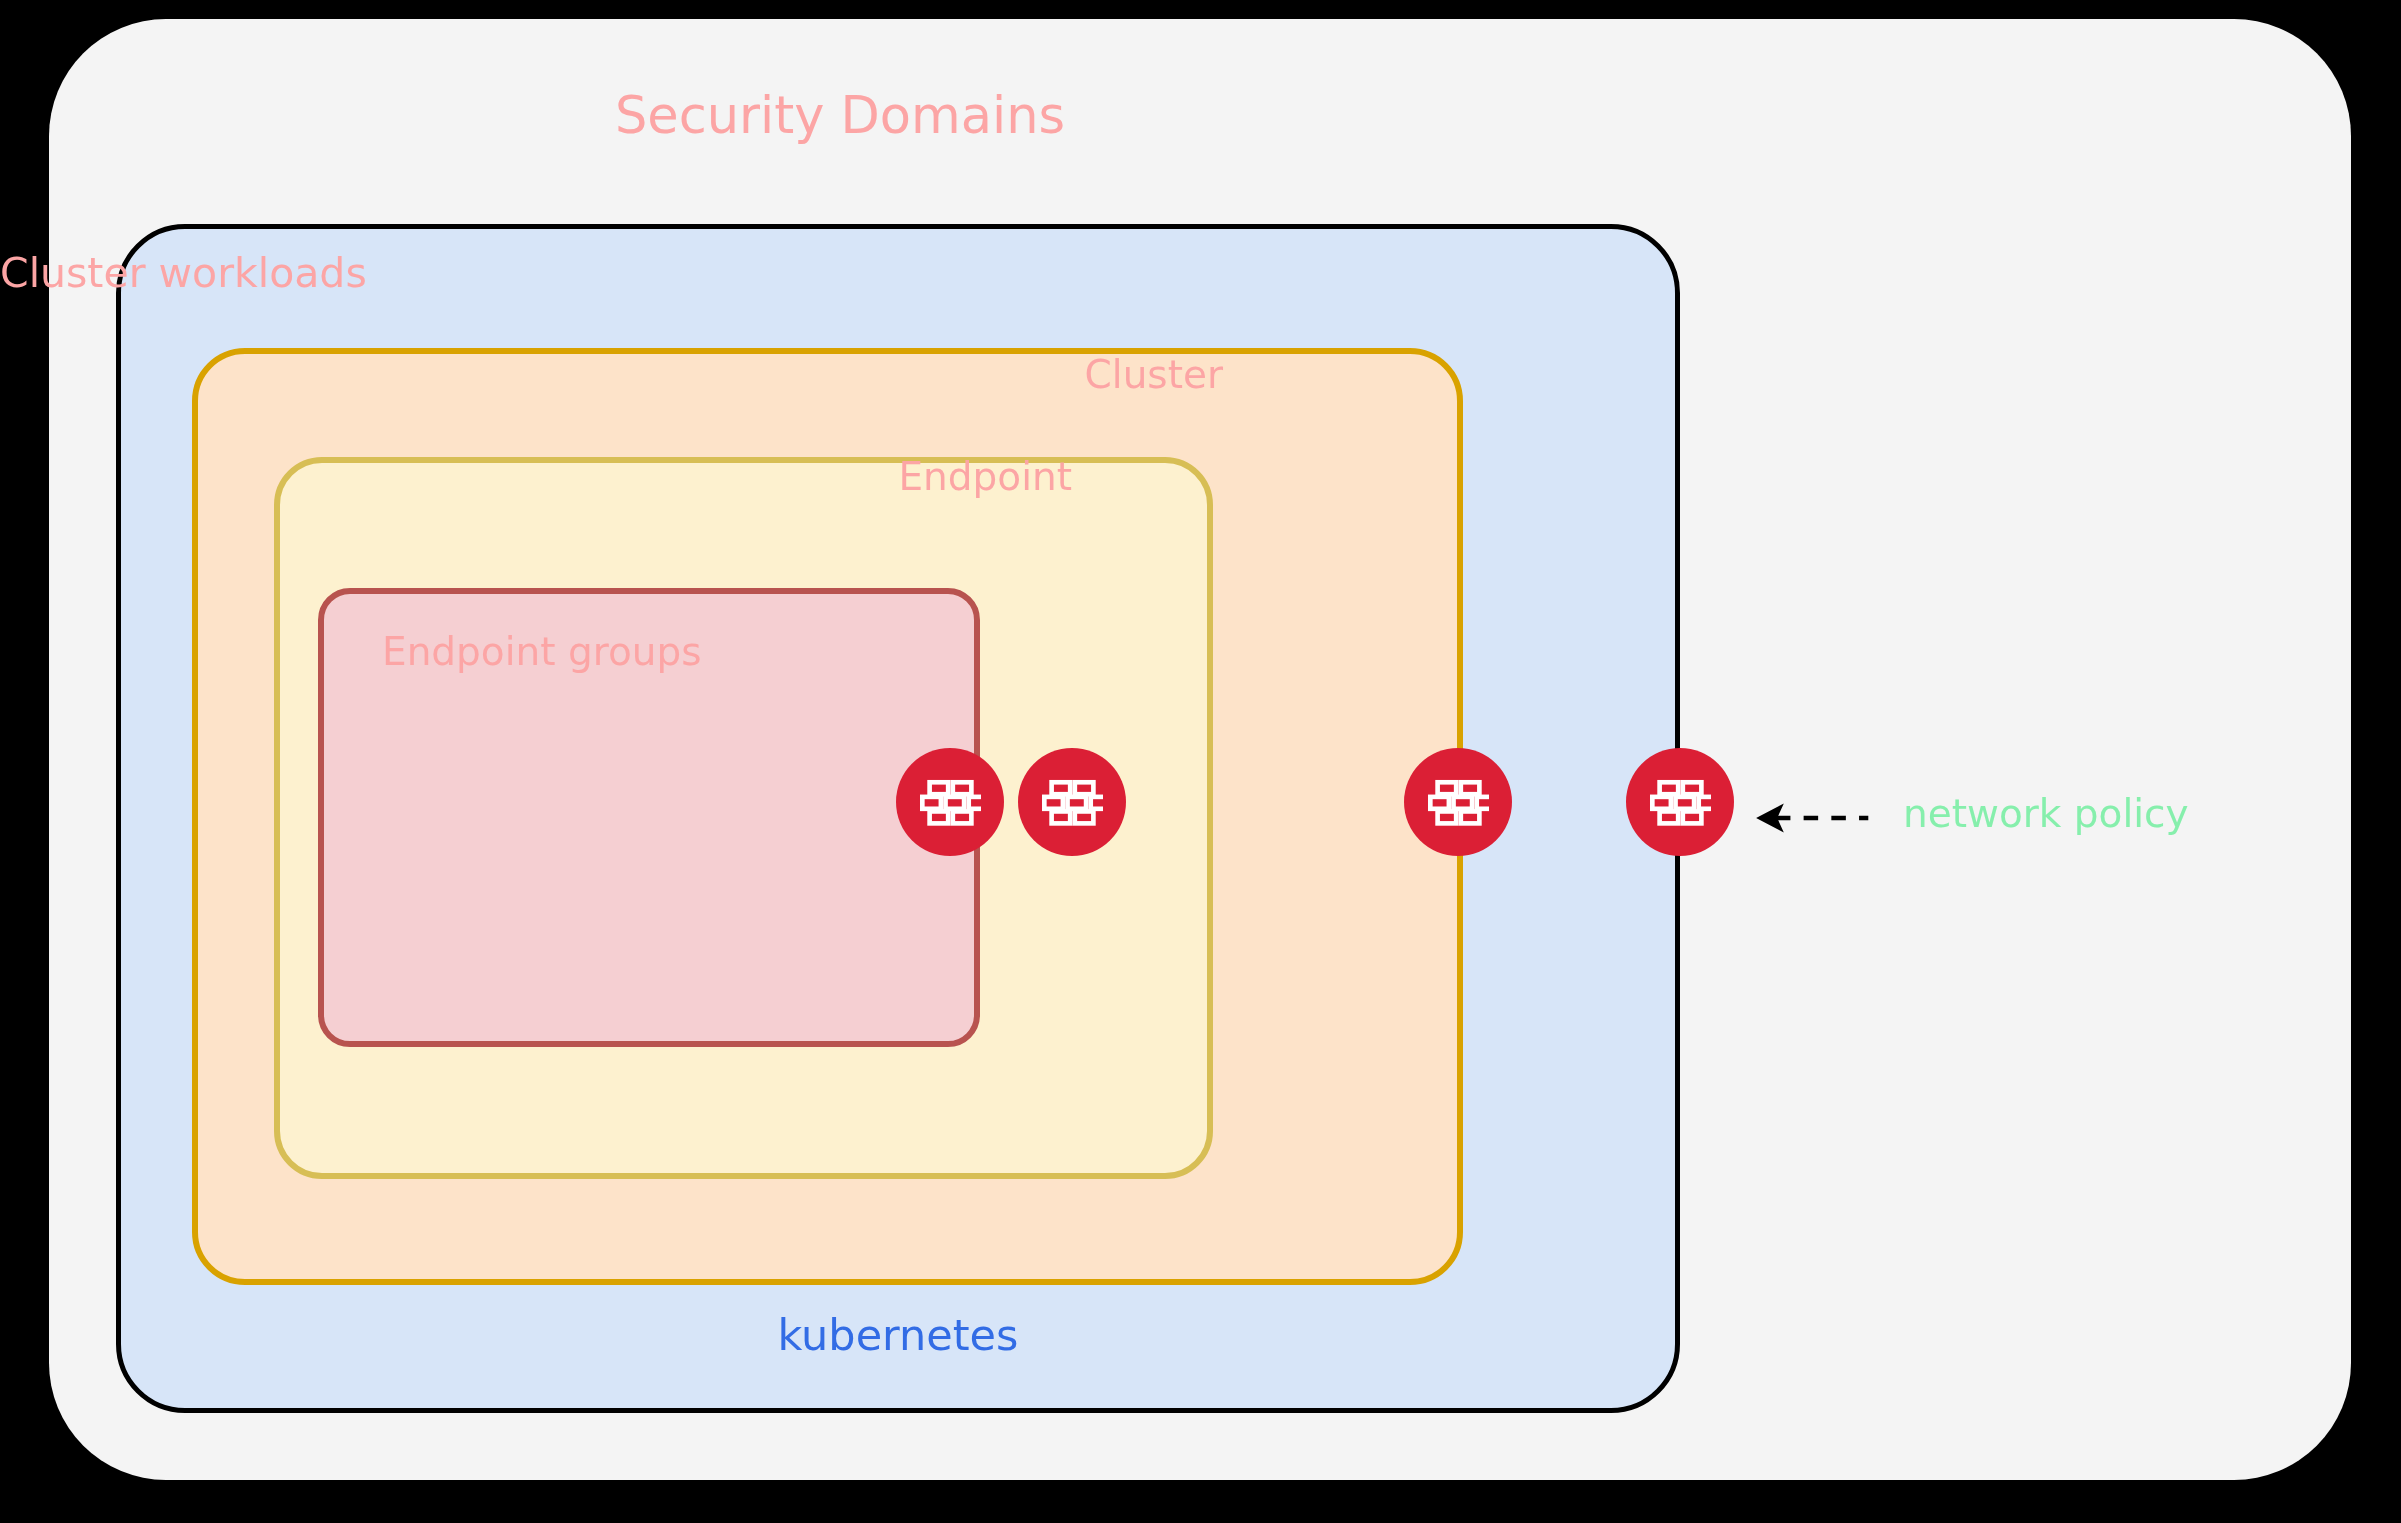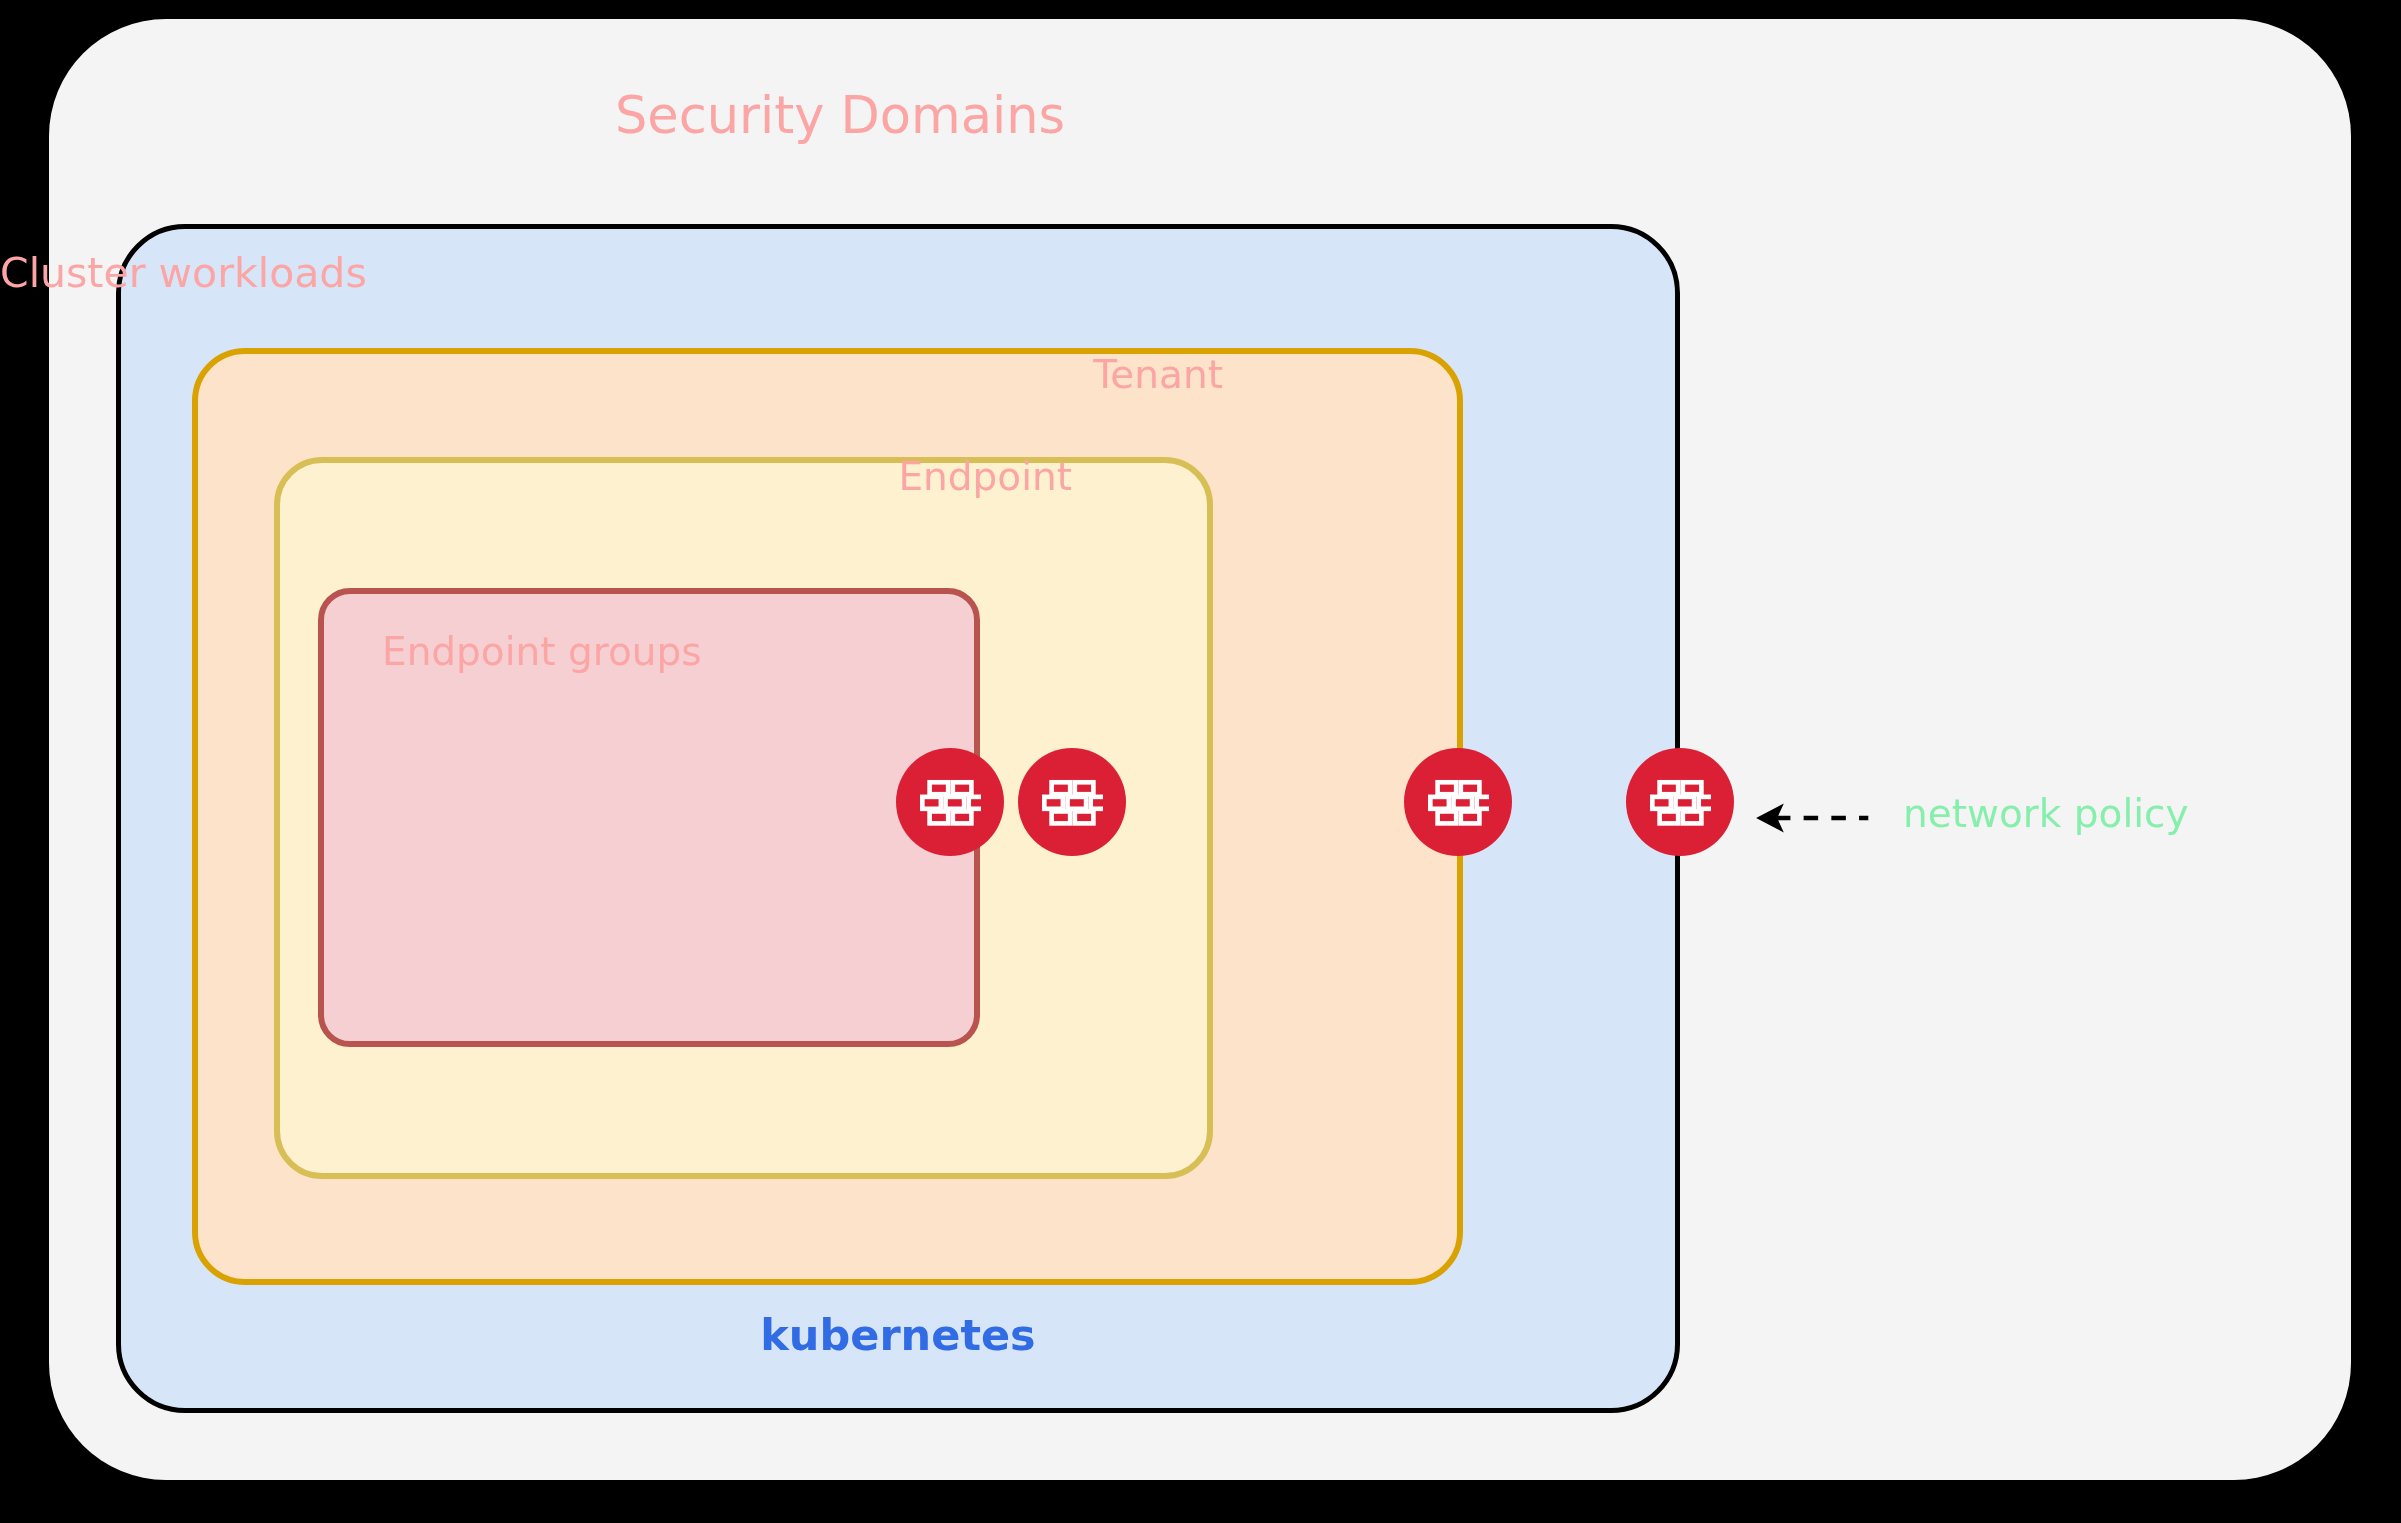--- a/index.html
+++ b/index.html
@@ -117,21 +117,21 @@
     left: 382px;
     top: 632px;
     font-size: 39px;
   }
   .label-kubernetes {
     left: 116px;
     top: 1314px;
     width: 1564px;
     text-align: center;
     font-size: 43px;
-    font-weight: bold;
+    font-weight: normal;
     color: #326CE5;
   }
   .label-netpolicy {
     left: 1903px;
     top: 794px;
     font-size: 39px;
     color: #86efac;
   }
 
   
@@ -162,21 +162,21 @@
 <div id="stage">
 
   <div class="panel-outer"></div>
 
   <div class="label label-security">Security Domains</div>
 
   <div class="box-cluster"></div>
   <div class="label label-cluster">Cluster workloads</div>
 
   <div class="box-tenant"></div>
-  <div class="label label-tenant">Tenant</div>
+  <div class="label label-tenant">Cluster</div>
 
   <div class="box-namespace"></div>
   <div class="label label-namespace">Endpoint</div>
 
   <div class="box-endpoints"></div>
   <div class="label label-endpoints">Endpoint groups</div>
 
   <div class="label label-kubernetes">kubernetes</div>
 
   <div class="fw" style="left:896px; top:748px;">

